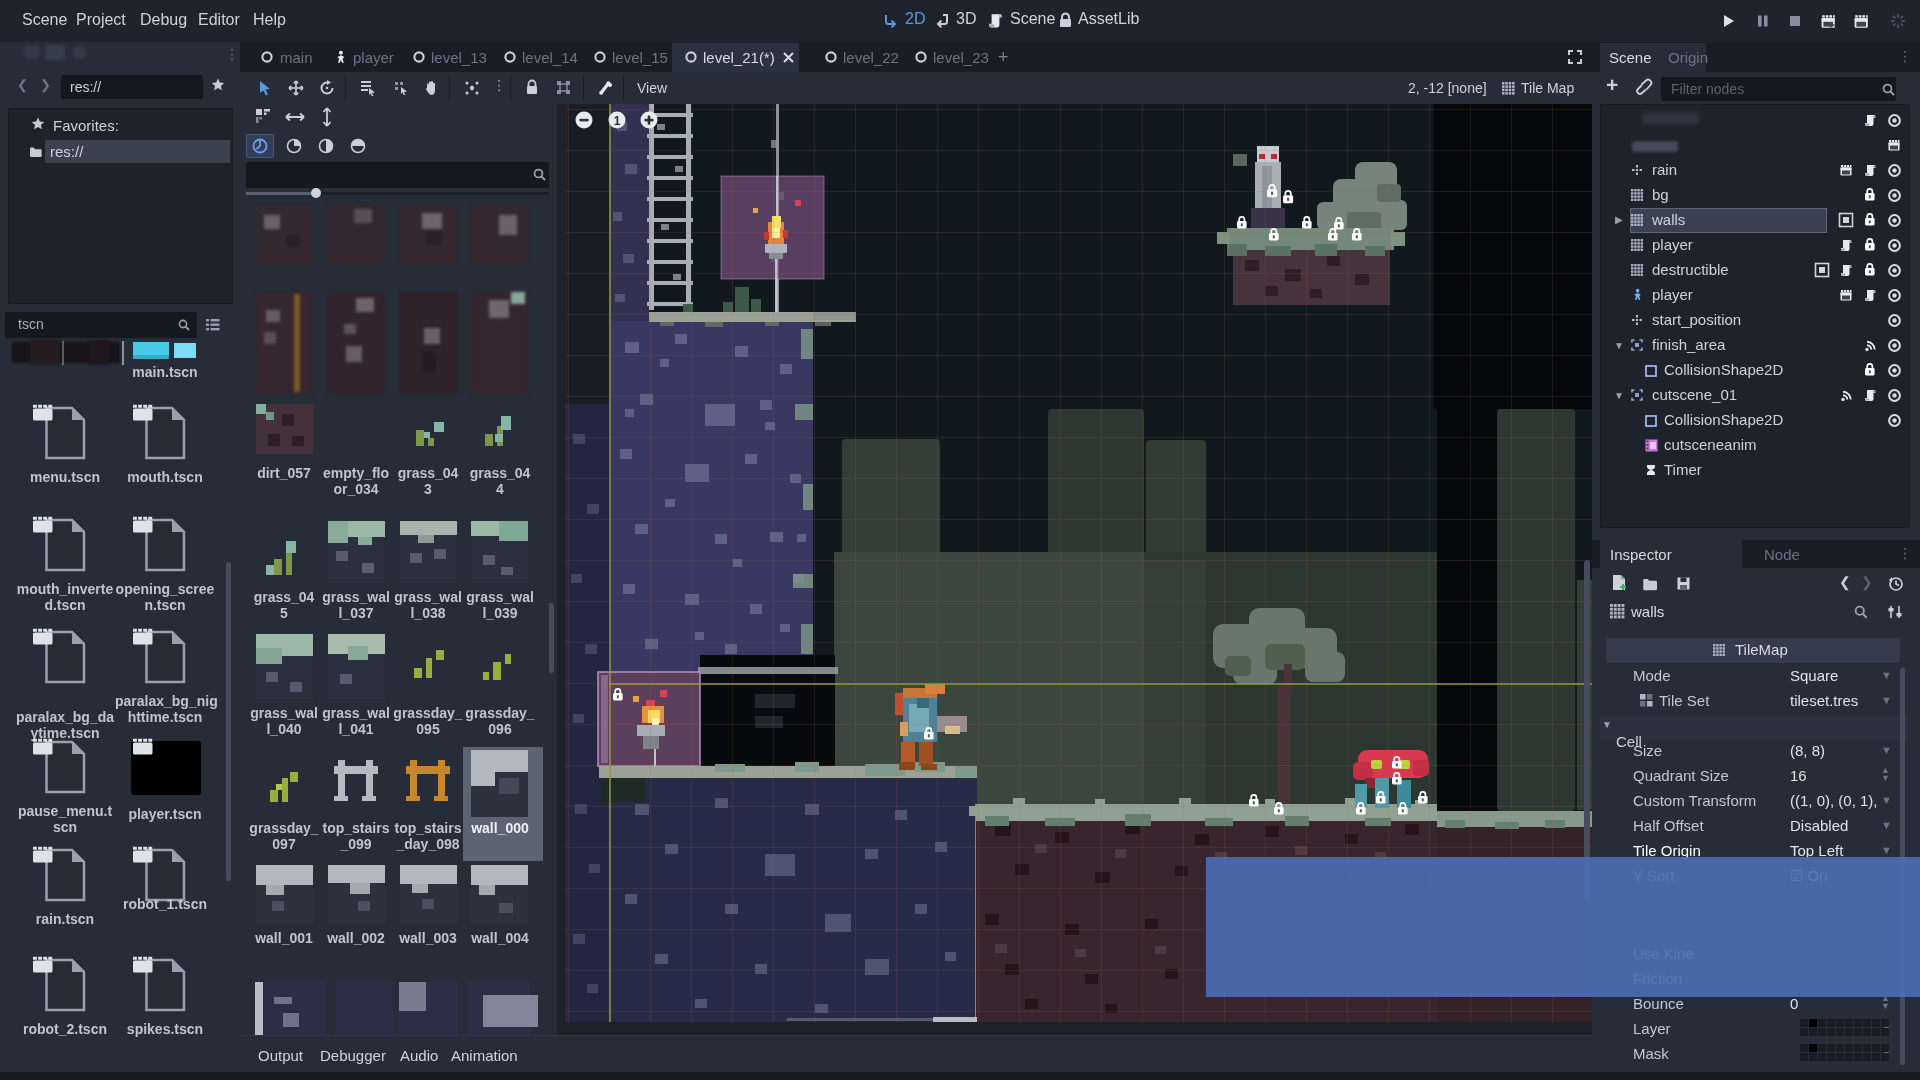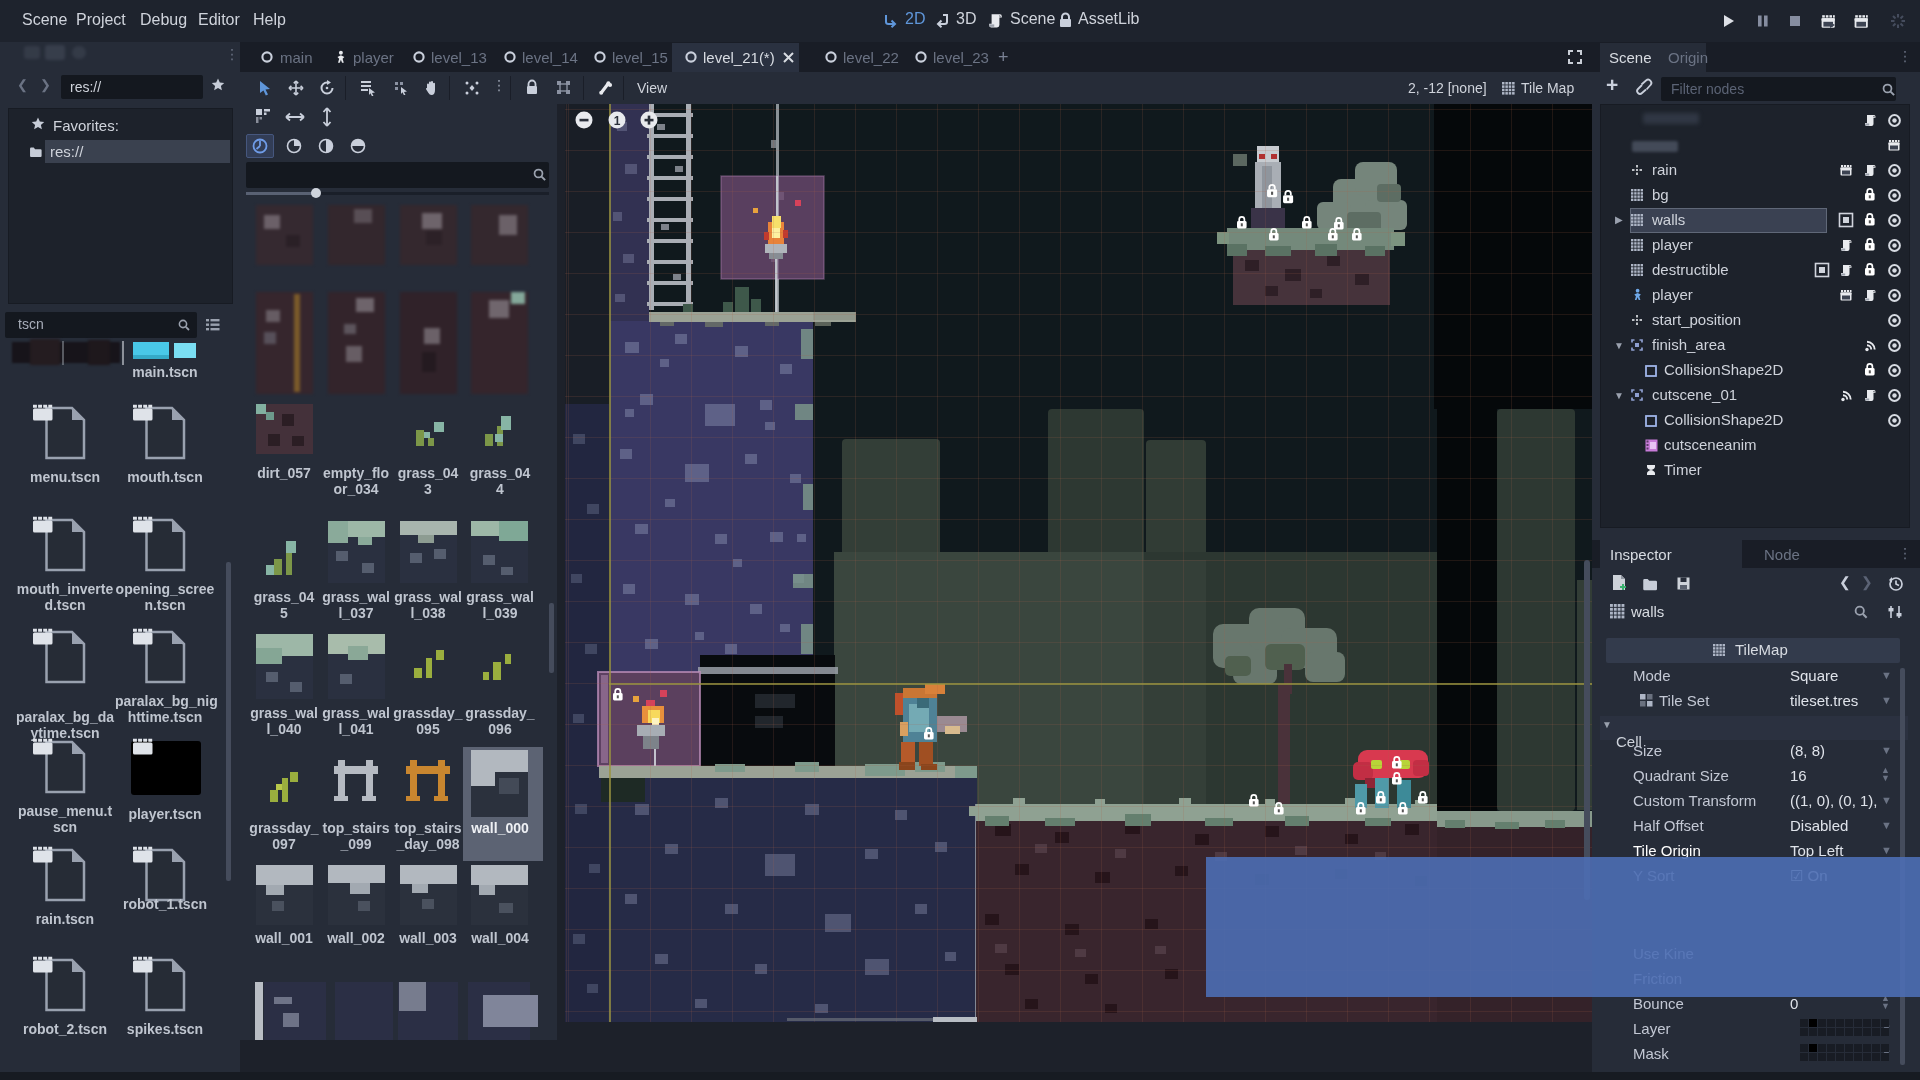--- a/index.html
+++ b/index.html
@@ -1106,20 +1106,26 @@
           <rect x="79.5" y="14.8" width="9" height="2.6" fill="#2a2f3a"></rect>
           <rect x="82.7" y="11.6" width="2.6" height="9" fill="#2a2f3a"></rect>
   </g>
 
   <rect x="222" y="914" width="146" height="3" fill="#6b7179" opacity=".7"></rect>
   <rect x="368" y="913" width="44" height="5" fill="#b8bdc4"></rect>
   <rect x="1019" y="456" width="6" height="340" fill="#454c5c" rx="3"></rect>
 </svg>
 </div>
 
+<div class="abs" style="left:240px;top:1035px;width:1352px;height:45px;background:#262c38;border-top:1px solid #31374a;">
+  <div class="abs txt" style="left:18px;top:11px;font-size:15px;">Output</div>
+  <div class="abs txt" style="left:80px;top:11px;font-size:15px;">Debugger</div>
+  <div class="abs txt" style="left:160px;top:11px;font-size:15px;">Audio</div>
+  <div class="abs txt" style="left:211px;top:11px;font-size:15px;">Animation</div>
+</div>
 <div class="abs" style="left:0;top:1072px;width:1920px;height:8px;background:#171b22;z-index:60;"></div>
 
 <div class="abs" style="left:1592px;top:42px;width:328px;height:1038px;background:#262c38;">
   <div id="scenedock" class="abs" style="left:0;top:0;width:328px;height:498px;">
     <div class="abs" style="left:0;top:0;width:328px;height:30px;background:#191d26;"></div>
     <div class="abs" style="left:8px;top:1px;width:106px;height:29px;background:#262c38;"></div>
     <div class="abs" style="left:17px;top:7px;color:#d8dce2;font-size:15px;">Scene</div>
     <div class="abs dim" style="left:76px;top:7px;font-size:15px;">Origin</div>
     <div class="abs dim" style="left:306px;top:6px;font-size:14px;">⋮</div>
     <div class="abs" style="left:14px;top:31px;color:#c9cfdb;font-size:21px;font-weight:bold;">+</div>

